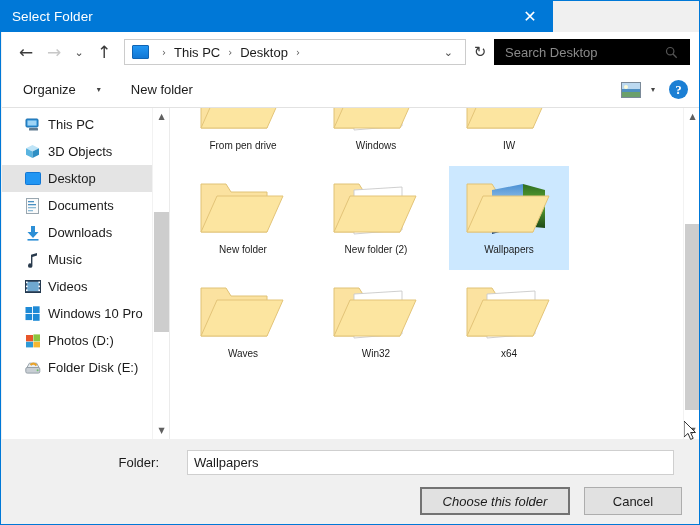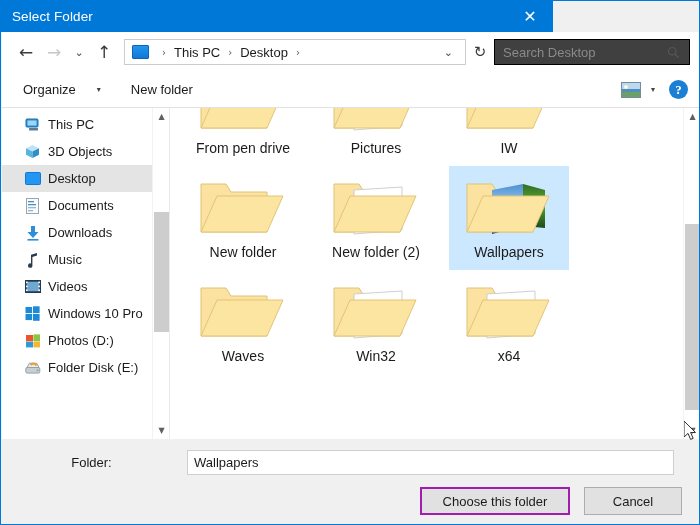--- a/index.html
+++ b/index.html
@@ -97,22 +97,22 @@
   }
   .refresh-btn {
     width: 28px; height: 26px;
     display: flex; align-items: center; justify-content: center;
     font-size: 15px; color: #3c3c3c;
     font-family: "DejaVu Sans", sans-serif;
   }
   .searchbox {
     width: 196px; height: 26px;
     margin-right: 10px;
-    background: #404040;
-    border: 1px solid #000000;
+    background: #000000;
+    border: 3px solid #000000;
     display: flex; align-items: center;
     flex: none;
   }
   .search-placeholder {
     font-size: 13px; color: #8a8a8a;
     margin-left: 8px;
     flex: 1 1 auto;
     white-space: nowrap; overflow: hidden;
   }
   .search-icon { margin-right: 9px; display: flex; }
@@ -232,40 +232,40 @@
   .cell {
     width: 120px; height: 104px;
     margin: 0 0 0 13px;
     display: flex; flex-direction: column;
     align-items: center; justify-content: flex-start;
     padding-top: 4px;
   }
   .cell.selected { background: #cce8ff; }
   .folder-ico { height: 72px; width: 96px; position: relative; }
   .cell-label {
-    font-size: 14px; color: #1b1b1b;
+    font-size: 10px; color: #1b1b1b;
     margin-top: 2px;
     white-space: nowrap;
   }
 
   
   .bottom {
     position: absolute; top: 438px; left: 1px;
     width: 698px; height: 86px;
     background: #f0f0f0;
   }
   .folder-row {
     position: absolute; top: 10px; left: 0;
     width: 698px; height: 26px;
     display: flex; align-items: center;
   }
   .folder-label {
-    width: 185px; text-align: center;
+    width: 185px; text-align: right;
     font-size: 13px; color: #1b1b1b;
-    padding-right: 6px;
+    padding-right: 28px;
   }
   .folder-input {
     width: 487px; height: 25px;
     background: #ffffff;
     border: 1px solid #cfcfcf;
     display: flex; align-items: center;
     padding-left: 6px;
     font-size: 13px; color: #1b1b1b;
   }
   .btn-row {
@@ -273,23 +273,24 @@
     display: flex; align-items: center;
   }
   .btn {
     height: 28px;
     background: #e1e1e1;
     border: 1px solid #adadad;
     display: flex; align-items: center; justify-content: center;
     font-size: 13px; color: #1b1b1b;
   }
   .btn.default {
-    border: 2px solid #a21caf;
+    border: 2px solid #737373;
     width: 150px;
     margin-right: 14px;
+    font-style: italic;
   }
   .btn.secondary { width: 98px; }
 
   
   .cursor {
     position: absolute;
     left: 683px; top: 420px;
     width: 13px; height: 20px;
     pointer-events: none;
   }
@@ -480,21 +481,21 @@
             <div class="folder-ico"><svg width="96" height="72" viewBox="0 0 96 72">
                 <path d="M6,14 L6,62 L72,62 L72,22 L36,22 L31,14 Z" fill="#fbe2a0" stroke="#e0c276" stroke-width="1"></path>
                 <path d="M26,20 L26,64 L74,60 L74,17 Z" fill="#ffffff" stroke="#c9c9c9" stroke-width="0.9"></path>
                 <rect x="29" y="28" width="16" height="5" fill="#e02828"></rect>
                 <text x="30" y="32.6" font-size="4.6" fill="#ffffff" font-family="Liberation Sans">PDF</text>
                 <rect x="57" y="30" width="11" height="2" fill="#3aa24a"></rect>
                 <rect x="57" y="34" width="11" height="2" fill="#3aa24a"></rect>
                 <rect x="57" y="38" width="8" height="2" fill="#3aa24a"></rect>
                 <path d="M6,62 L22,26 L88,26 L72,62 Z" fill="#fce5a0" stroke="#e3c478" stroke-width="1"></path>
               </svg></div>
-            <div class="cell-label">Pictures</div>
+            <div class="cell-label">Windows</div>
           </div>
           <div class="cell">
             <div class="folder-ico"><svg width="96" height="72" viewBox="0 0 96 72">
                 <path d="M6,14 L6,62 L72,62 L72,22 L36,22 L31,14 Z" fill="#fbe2a0" stroke="#e0c276" stroke-width="1"></path>
                 <path d="M6,62 L22,26 L88,26 L72,62 Z" fill="#fce5a0" stroke="#e3c478" stroke-width="1"></path>
               </svg></div>
             <div class="cell-label">IW</div>
           </div>
           <div class="cell">
             <div class="folder-ico"><svg width="96" height="72" viewBox="0 0 96 72">

